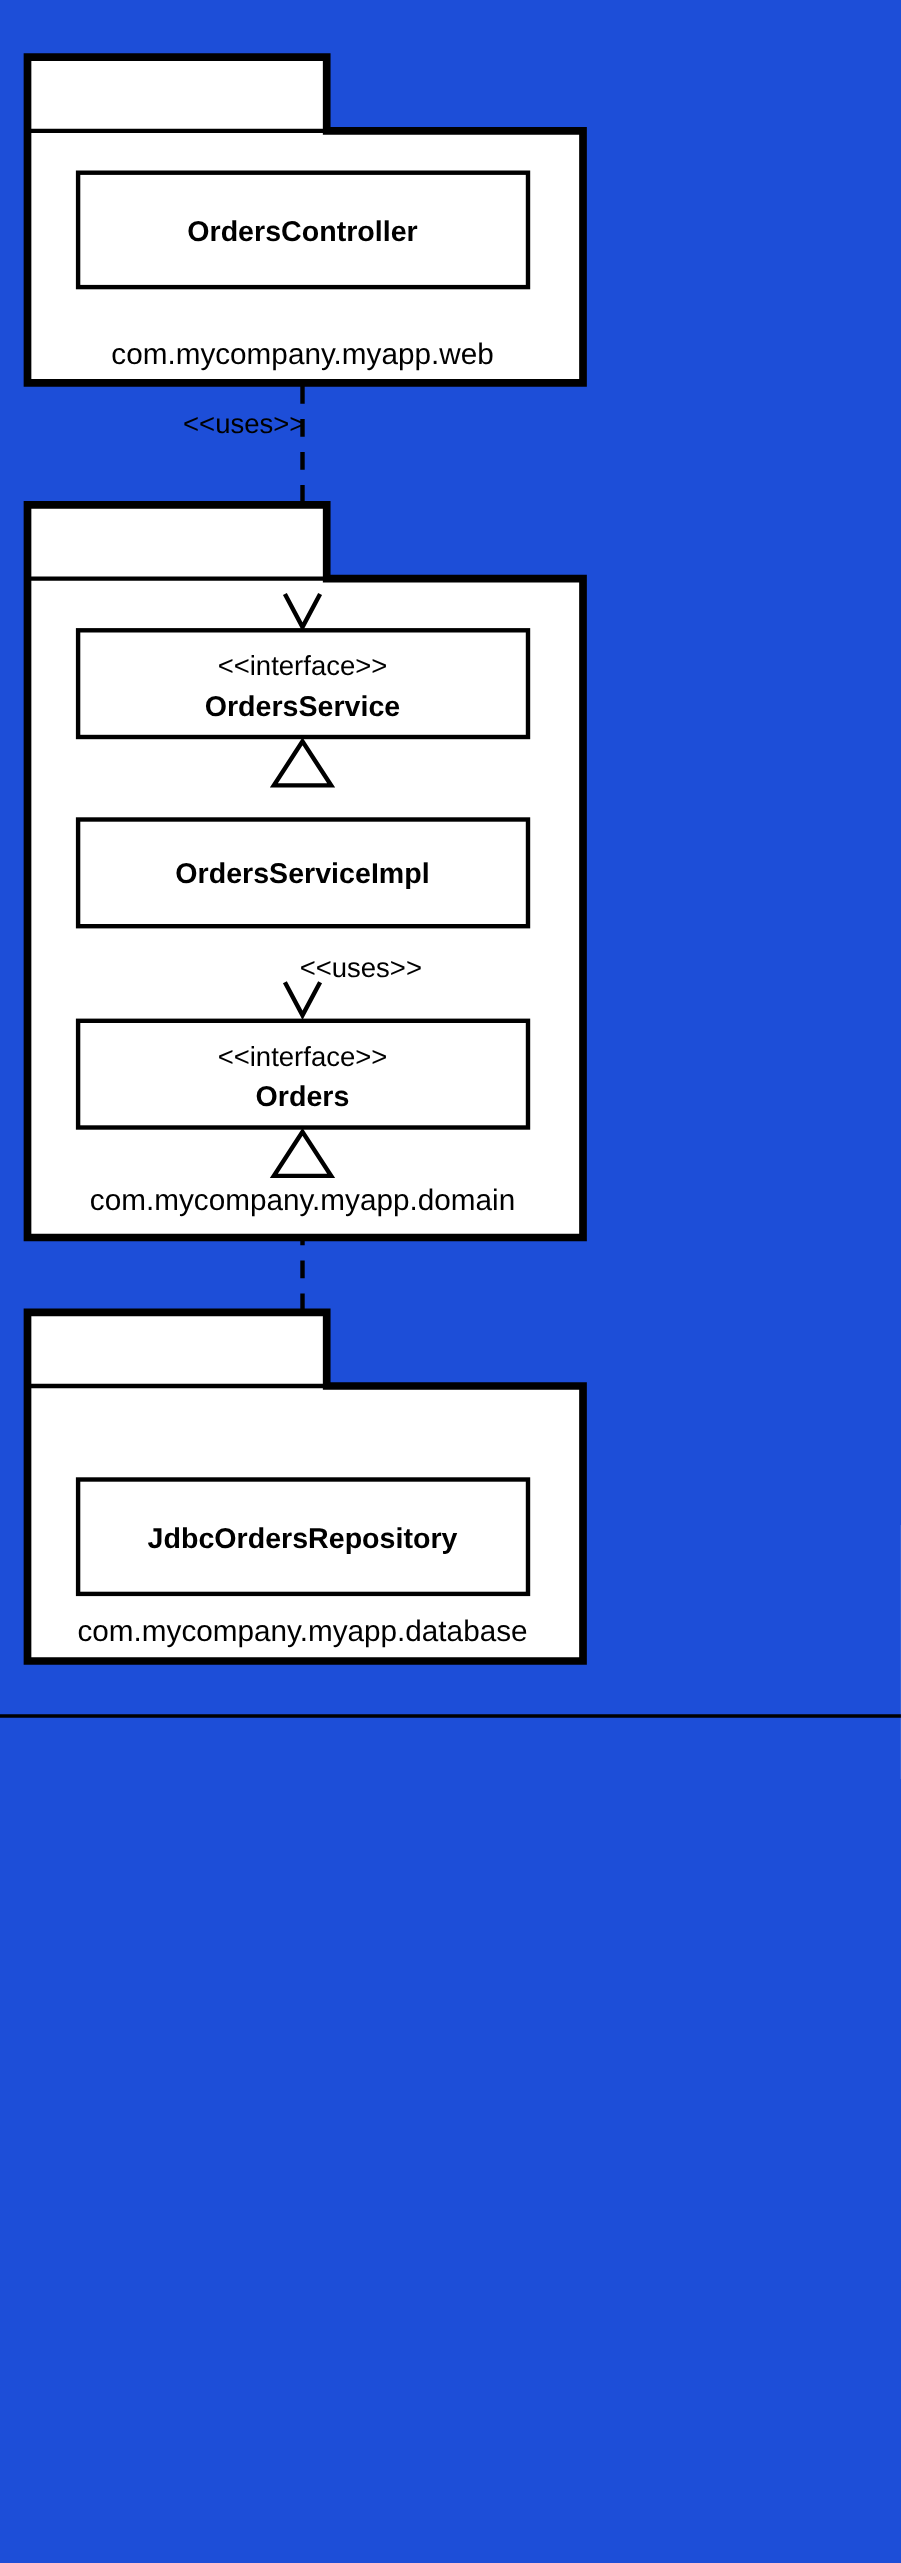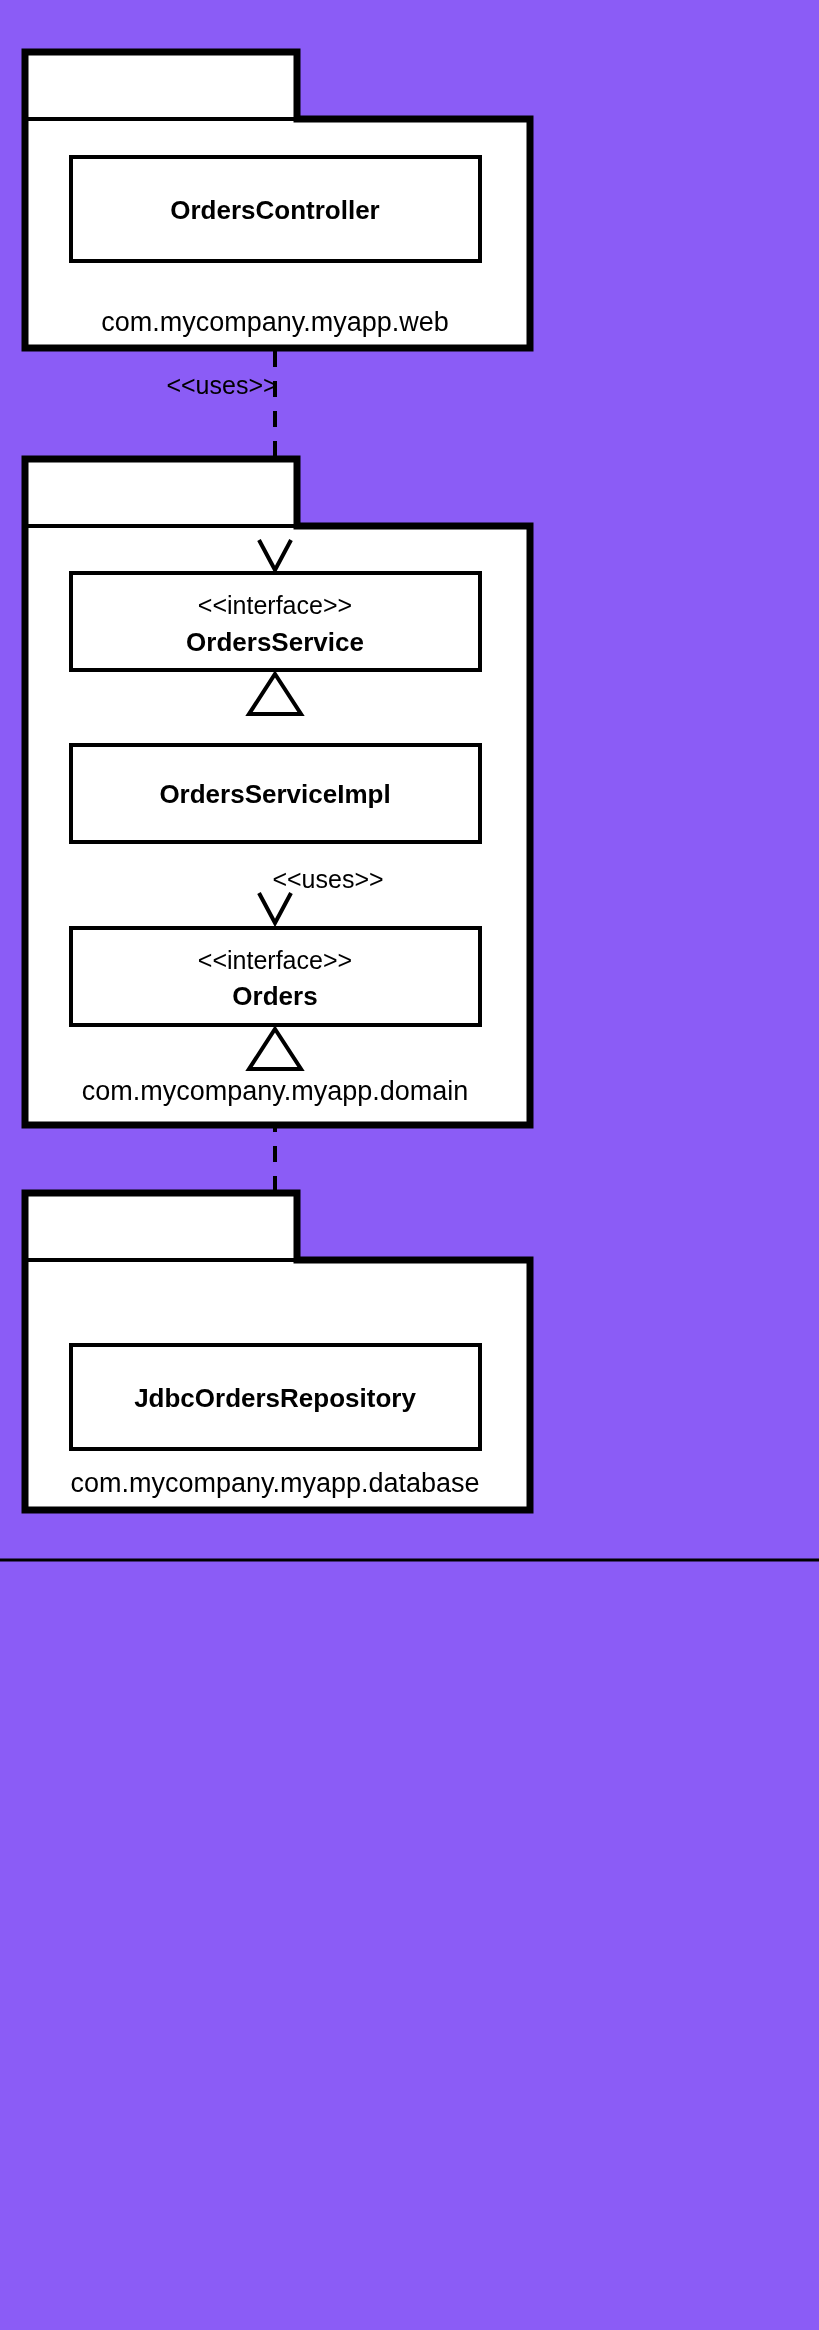--- a/index.html
+++ b/index.html
@@ -9,21 +9,21 @@
     background: #ffffff;
   }
   body {
     font-family: "Liberation Sans", sans-serif;
     color: #000000;
   }
   #canvas {
     position: relative;
     width: 819px;
     height: 2330px;
-    background: #8b5cf6;
+    background: #1d4ed8;
     overflow: hidden;
   }
   svg#diagram {
     position: absolute;
     left: 0;
     top: 0;
     width: 819px;
     height: 2330px;
     display: block;
   }

